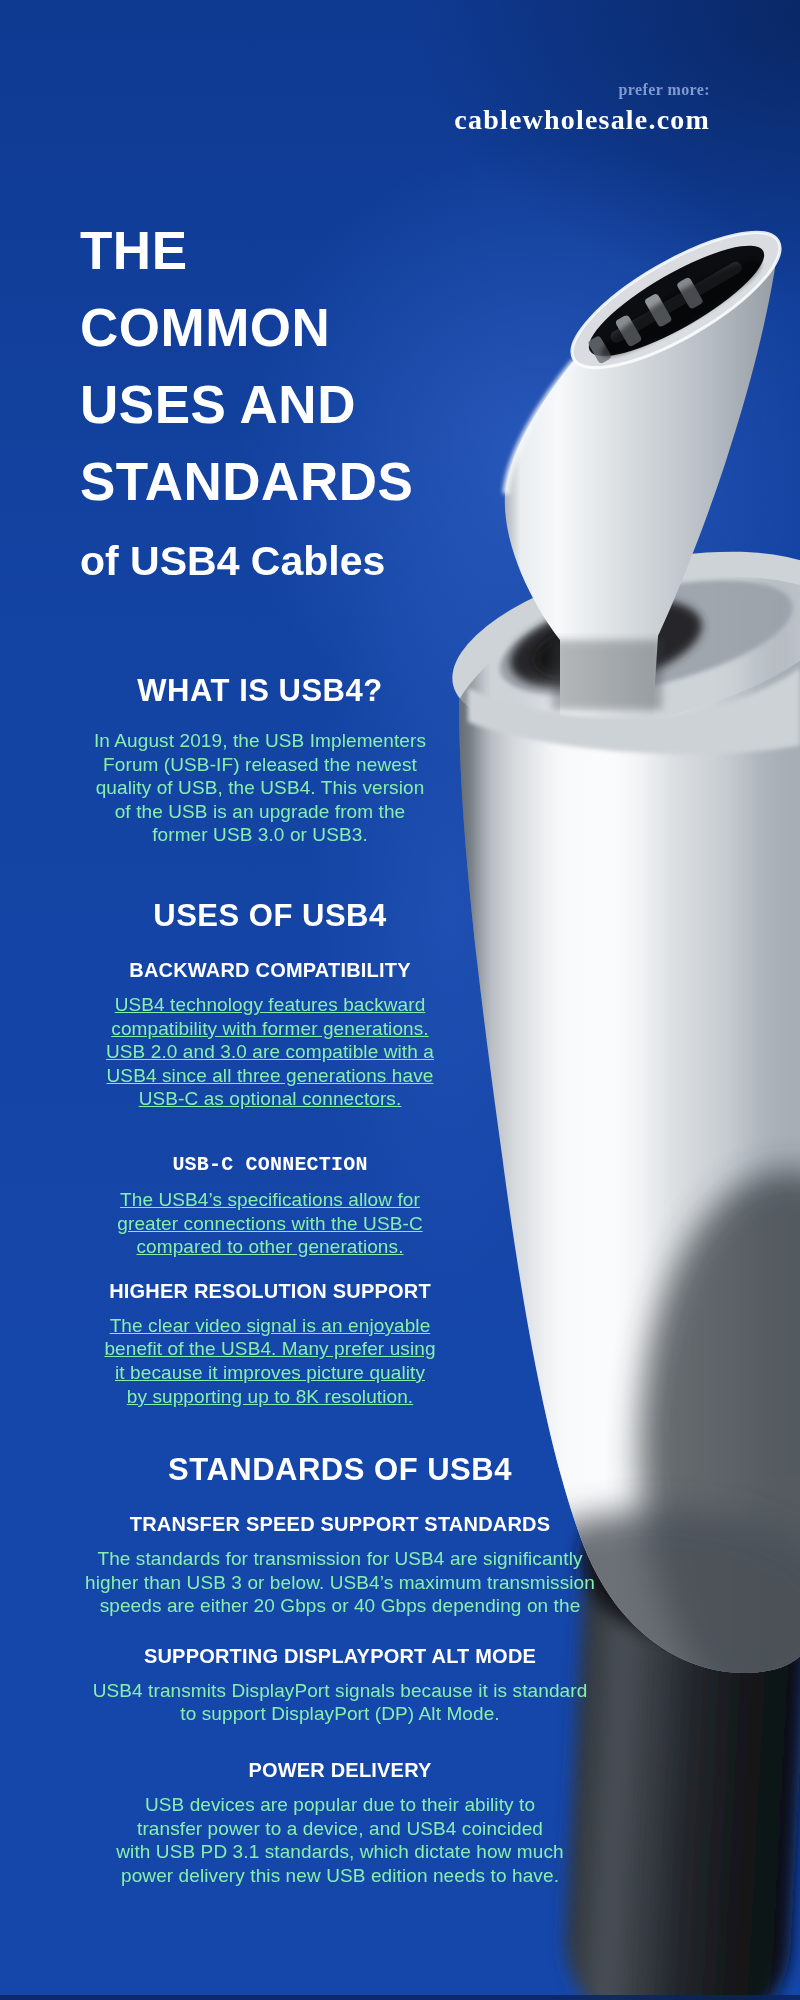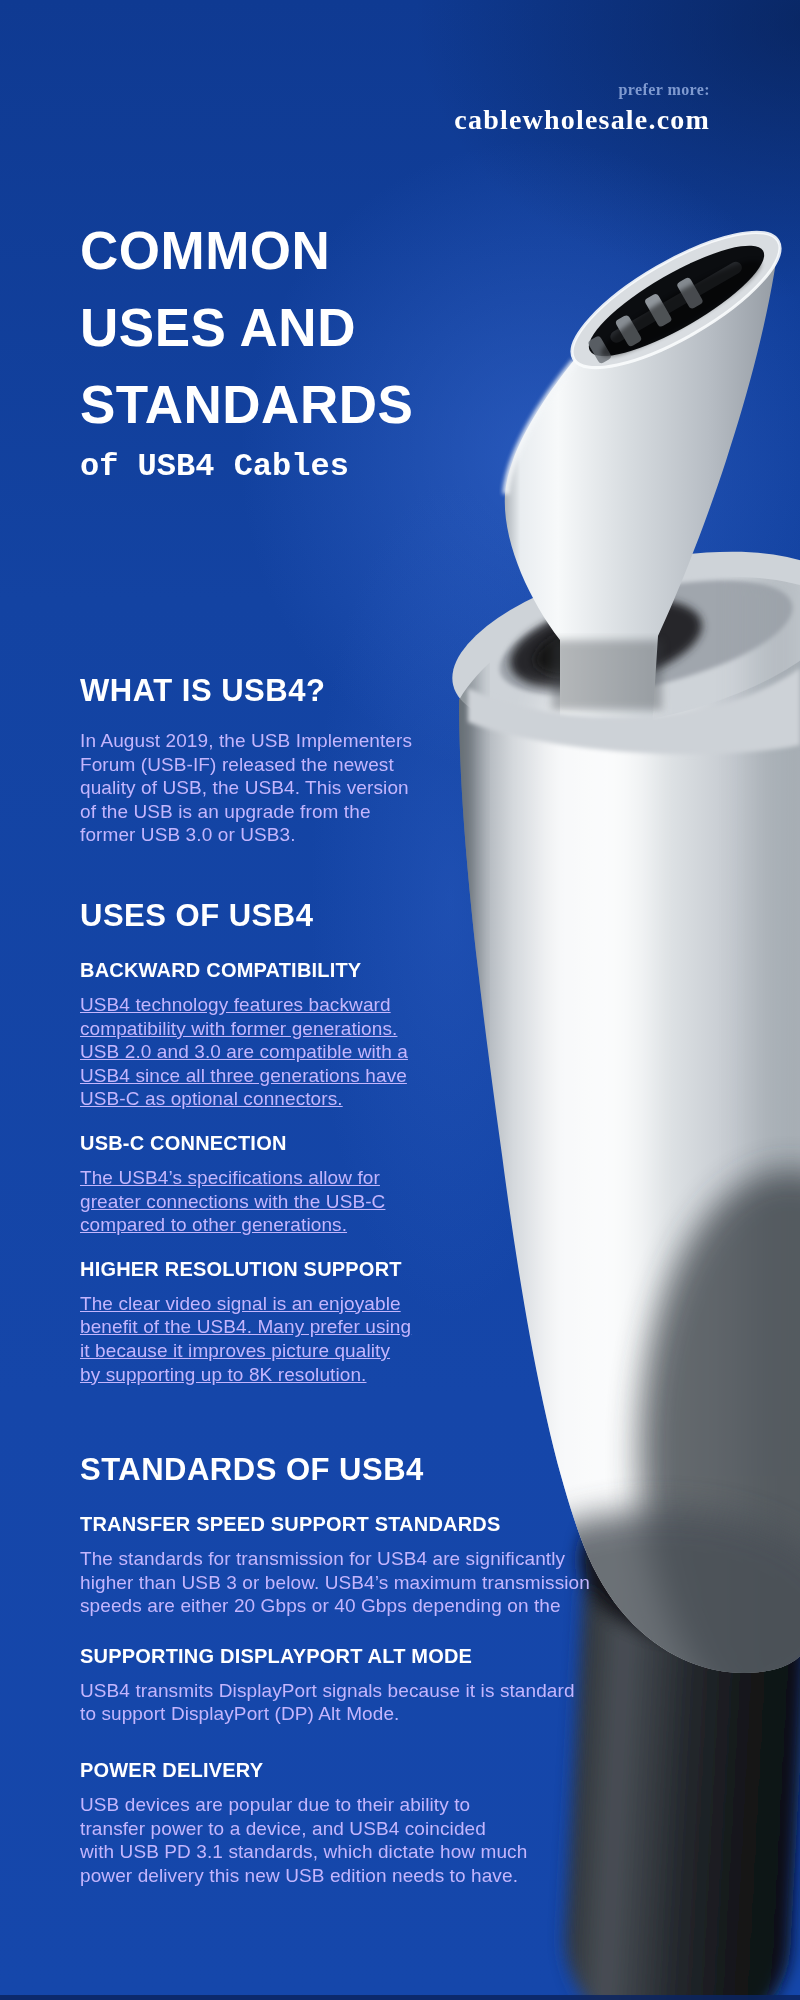--- a/index.html
+++ b/index.html
@@ -12,35 +12,35 @@
   svg.photo{position:absolute;left:0;top:0;display:block;}
   .content{position:absolute;left:0;top:0;width:800px;height:2000px;}
 
   .header-links{position:absolute;top:80px;right:90px;text-align:right;
     font-family:"Liberation Serif", serif;font-weight:bold;}
   .learn-more{font-size:16px;line-height:20px;letter-spacing:.4px;color:#7f9ad0;}
   .site-name{font-size:28px;line-height:34px;margin-top:3px;letter-spacing:1.2px;color:#ffffff;}
 
   .title{position:absolute;left:80px;top:212px;color:#ffffff;}
   .title-line{font-size:53px;line-height:77px;font-weight:800;letter-spacing:.5px;}
-  .subtitle{font-size:32px;line-height:48px;font-weight:700;font-family:Liberation Mono, monospace;}
-
-  .section{position:absolute;left:80px;color:#ffffff;}
+  .subtitle{margin-top:17px;font-size:41px;line-height:48px;font-weight:700;}
+
+  .section{position:absolute;left:80px;color:#ffffff;text-align:center;}
   #sec-what{top:671px;width:360px;}
   #sec-uses{top:896px;width:380px;}
   #sec-standards{top:1450px;width:520px;}
 
   .sec-heading{font-size:31px;line-height:40px;font-weight:800;letter-spacing:.5px;}
   .sub-heading{font-size:20px;line-height:28px;font-weight:700;letter-spacing:.2px;}
-  .body-lines{color:#c4b5fd;font-size:19px;line-height:23.6px;font-weight:400;letter-spacing:.1px;}
+  .body-lines{color:#86efac;font-size:19px;line-height:23.6px;font-weight:400;letter-spacing:.1px;}
   .body-lines div{white-space:nowrap;}
 
   .gap8{margin-top:9px;text-decoration:underline;}  .gap9{margin-top:9px;}
   .gap18{margin-top:18px;}.gap20{margin-top:20px;}
-  .gap24{margin-top:24px;}.gap26{margin-top:18px;}
+  .gap24{margin-top:24px;}.gap26{margin-top:40px;font-family:Liberation Mono, monospace;}
   .gap30{margin-top:30px;}
 </style>
 </head>
 <body>
 
 <div class="stage">
 
   <svg class="photo" width="800" height="2000" viewBox="0 0 800 2000" aria-hidden="true">
     <defs>
       <linearGradient id="bgG" x1="0" y1="0" x2="0" y2="1">
@@ -155,20 +155,21 @@
   </svg>
 
   <div class="content">
 
     <div class="header-links">
       <div class="learn-more">prefer more:</div>
       <div class="site-name">cablewholesale.com</div>
     </div>
 
     <div class="title">
+      <div class="title-line">THE</div>
       <div class="title-line">COMMON</div>
       <div class="title-line">USES AND</div>
       <div class="title-line">STANDARDS</div>
       <div class="subtitle">of USB4 Cables</div>
     </div>
 
     <div class="section" id="sec-what">
       <div class="sec-heading">WHAT IS USB4?</div>
       <div class="body-lines gap18">
           <div>In August 2019, the USB Implementers</div>

